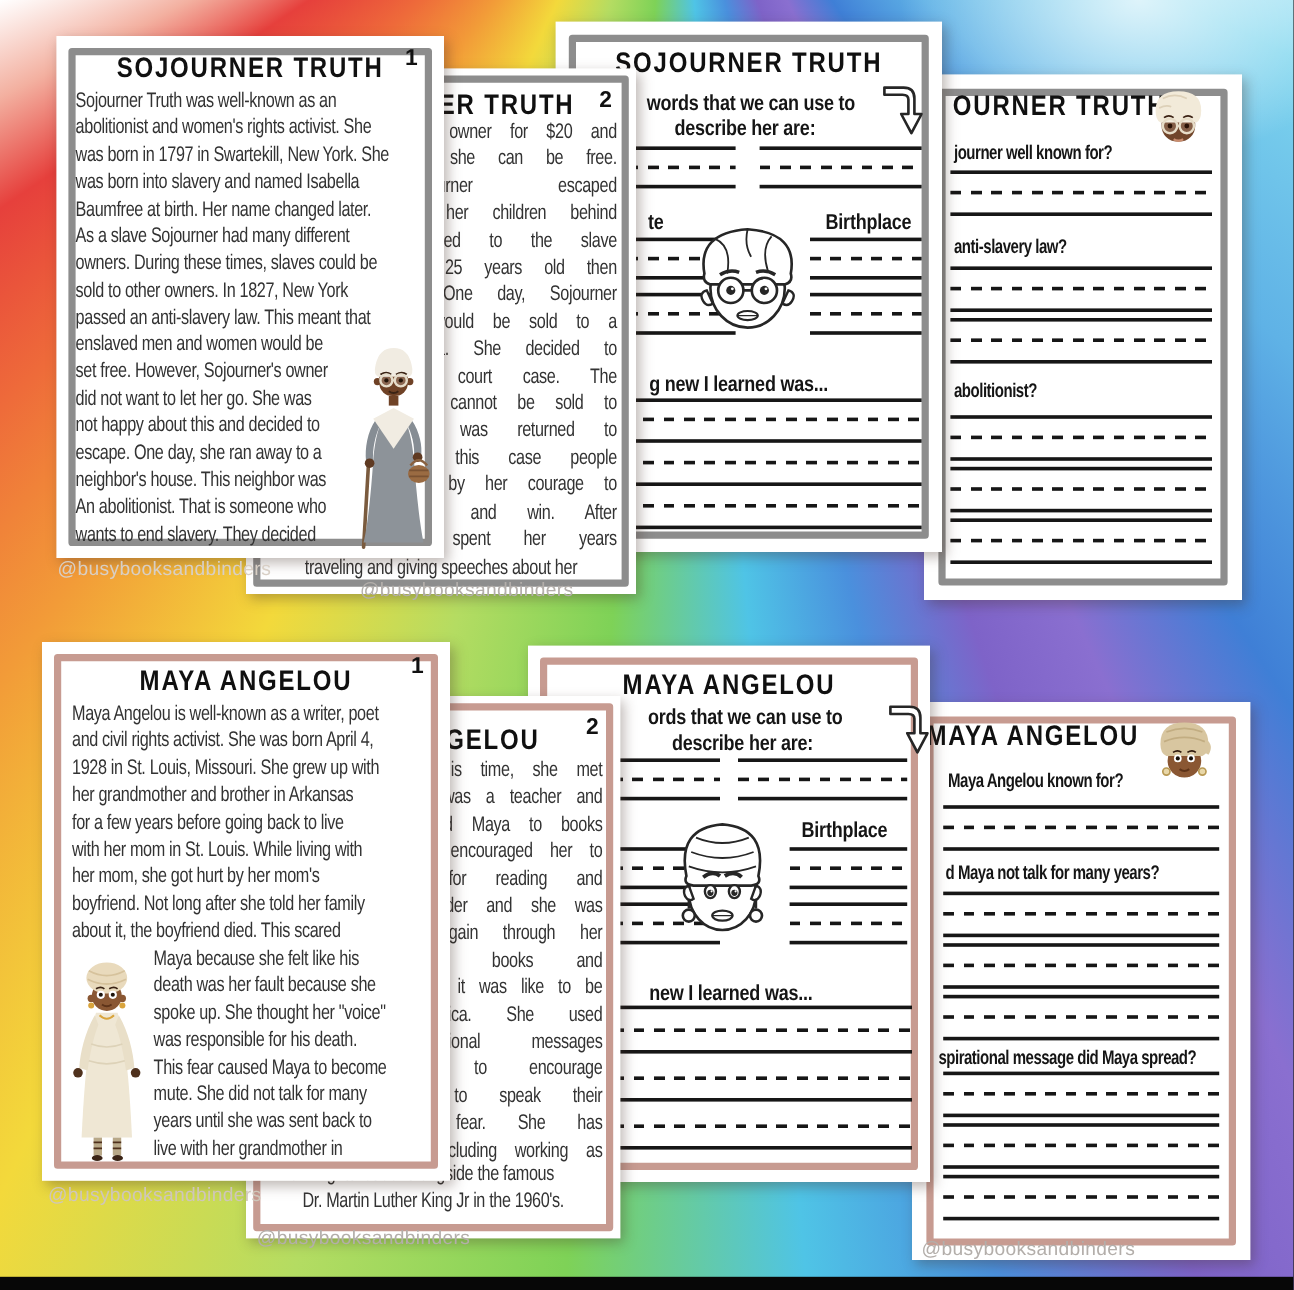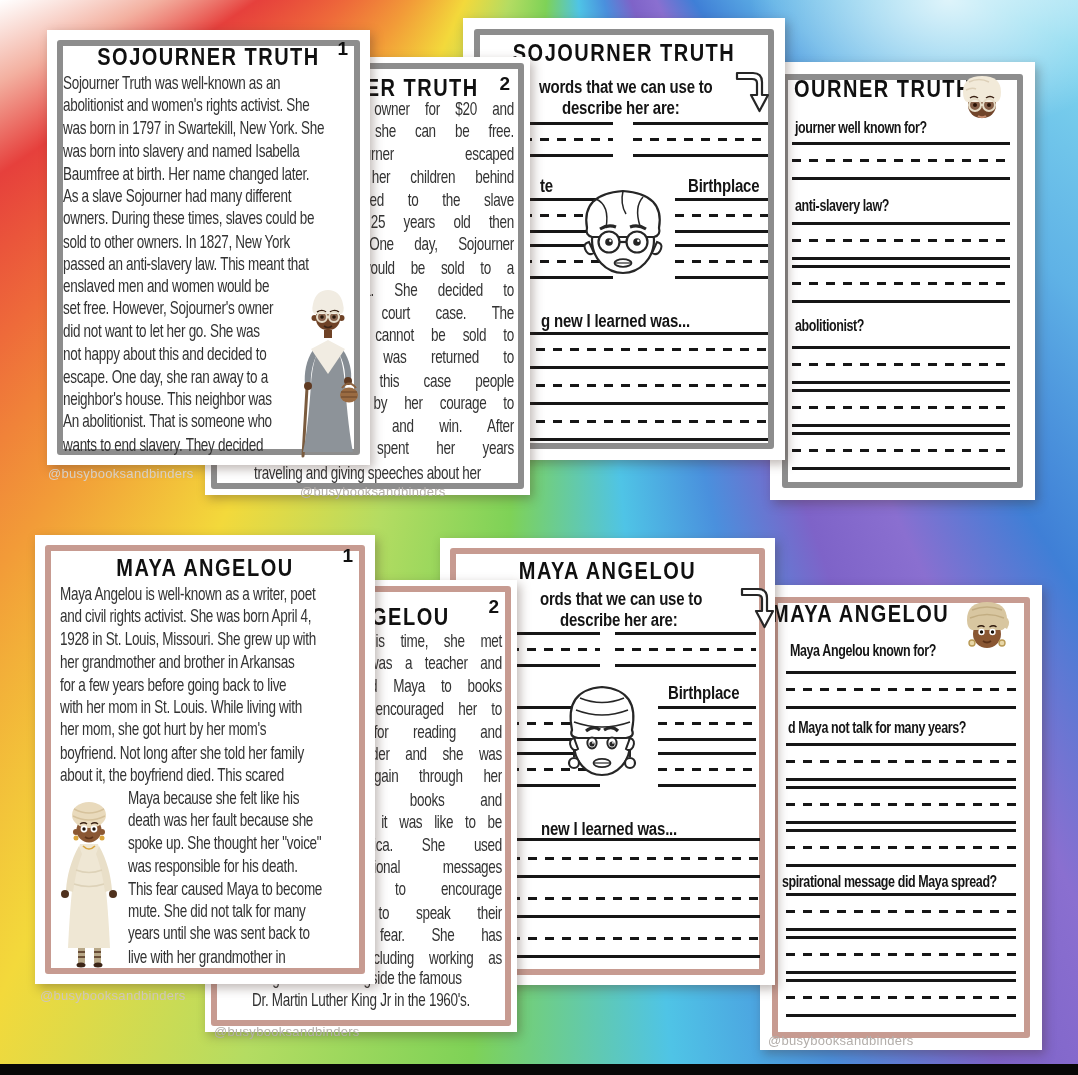--- a/index.html
+++ b/index.html
@@ -27,21 +27,21 @@
   .body div{white-space:nowrap;}
   .jcol{position:absolute;font-size:13.5px;line-height:17.4px;color:#333;letter-spacing:-0.3px;
         transform:scaleY(1.3);transform-origin:0 0;}
   .jcol div{text-align:justify;text-align-last:justify;}
   .cline{position:absolute;text-align:center;font-size:13.5px;color:#333;letter-spacing:-0.3px;
         transform:scaleY(1.3);transform-origin:50% 0;white-space:nowrap;}
   .hnd{position:absolute;font-weight:bold;font-size:15px;color:#151515;letter-spacing:-0.2px;
        transform:scaleY(1.2);transform-origin:0 0;white-space:nowrap;}
   .q{position:absolute;font-weight:700;font-size:12.5px;color:#151515;letter-spacing:-0.4px;
      transform:scaleY(1.32);transform-origin:0 0;white-space:nowrap;}
-  .wm{position:absolute;font-size:13px;color:#b3aeaa;letter-spacing:.3px;white-space:nowrap;}
+  .wm{position:absolute;font-size:16px;color:#b3aeaa;letter-spacing:.3px;white-space:nowrap;}
   .sl{position:absolute;height:3px;background:#161616;}
   .wrow{position:absolute;}
   .wrow i{position:absolute;left:0;right:0;height:3px;display:block;}
   .wrow .s1{top:0;background:#161616;}
   .wrow .dd{background:repeating-linear-gradient(90deg,#161616 0 9px,transparent 9px 17px);}
   .wrow .s2{background:#161616;}
   .wrow.big .dd{top:17px}.wrow.big .s2{top:35px;}
   .wrow.sm  .dd{top:16px}.wrow.sm  .s2{top:32px;}
   .wrow.pr  .dd{top:0}  .wrow.pr  .s2{top:18px;}
   svg{position:absolute;display:block;}

